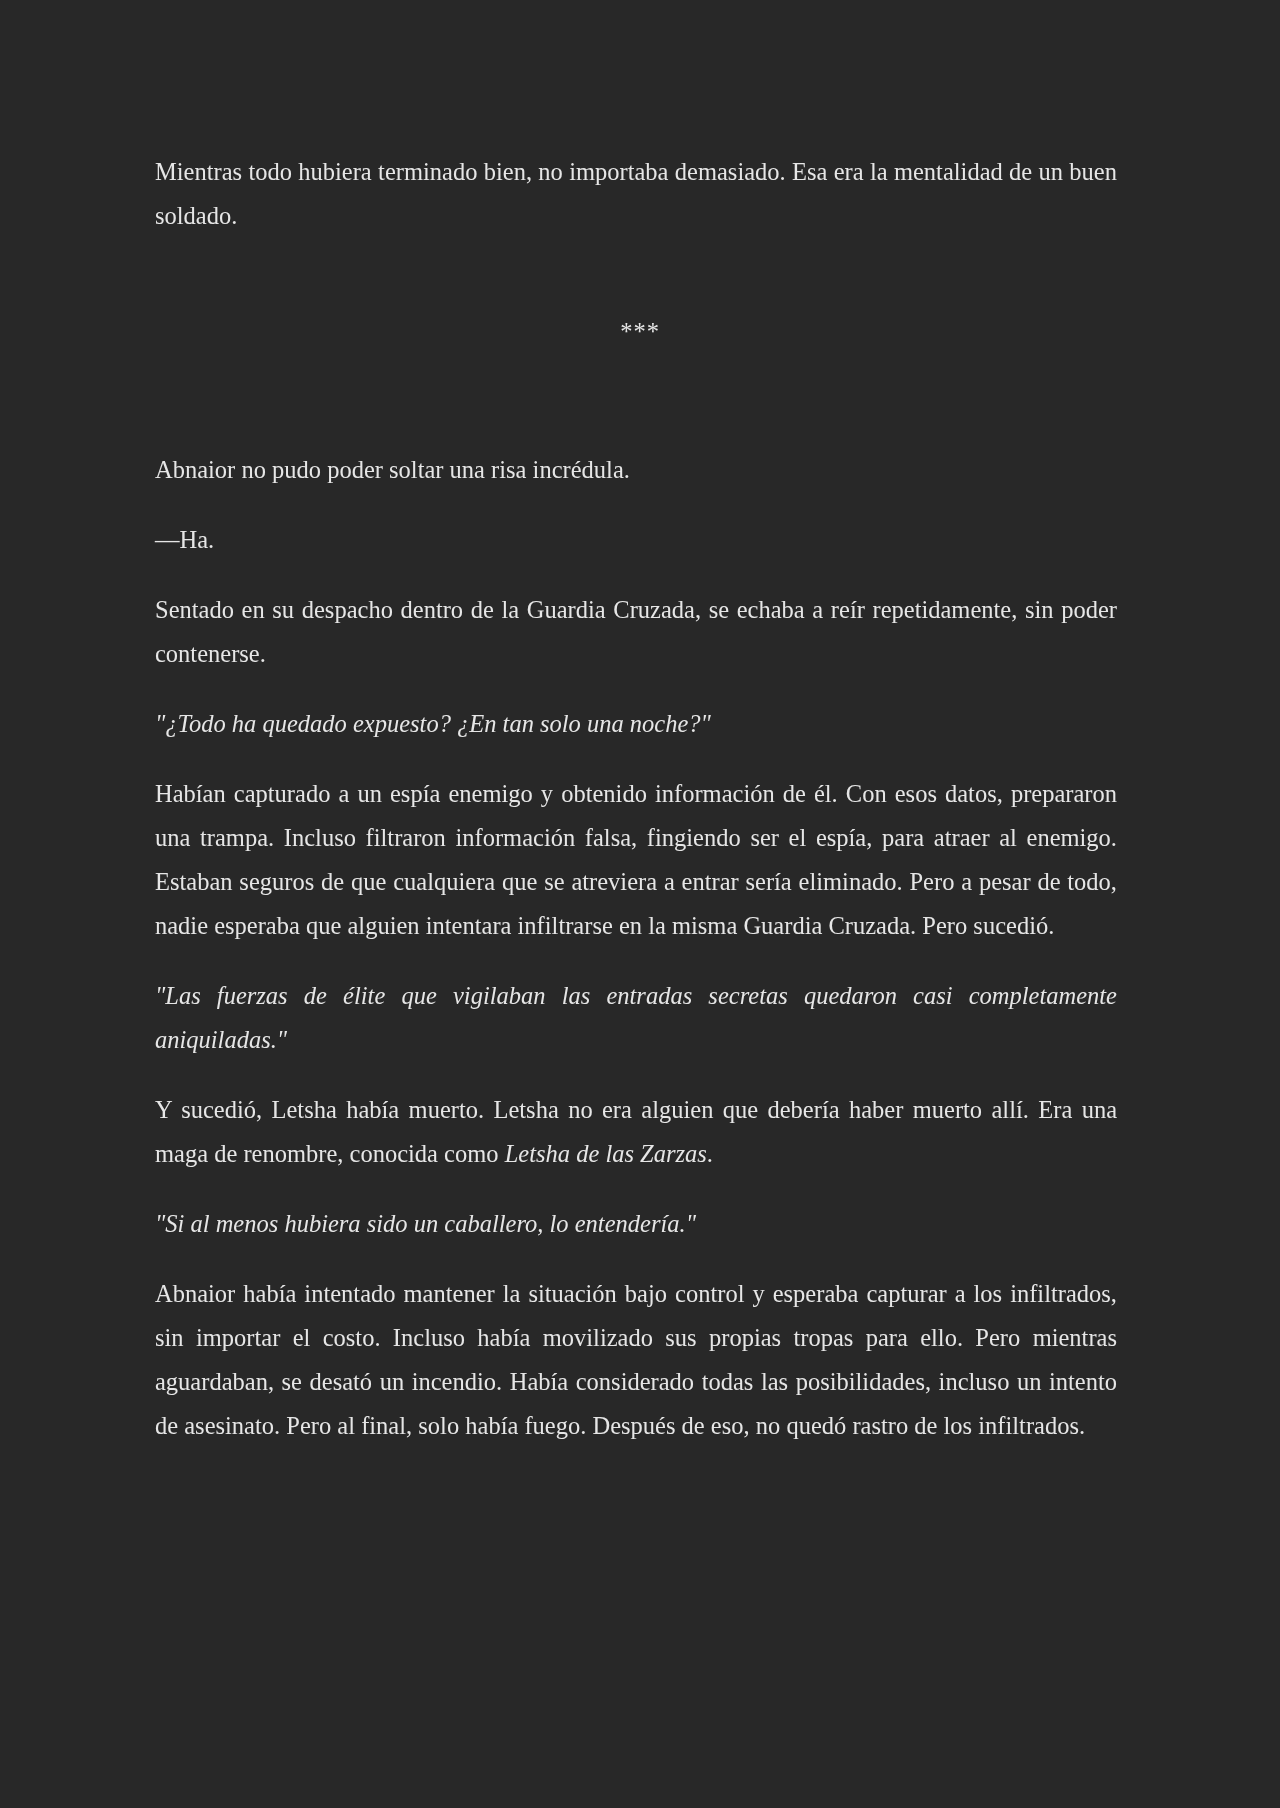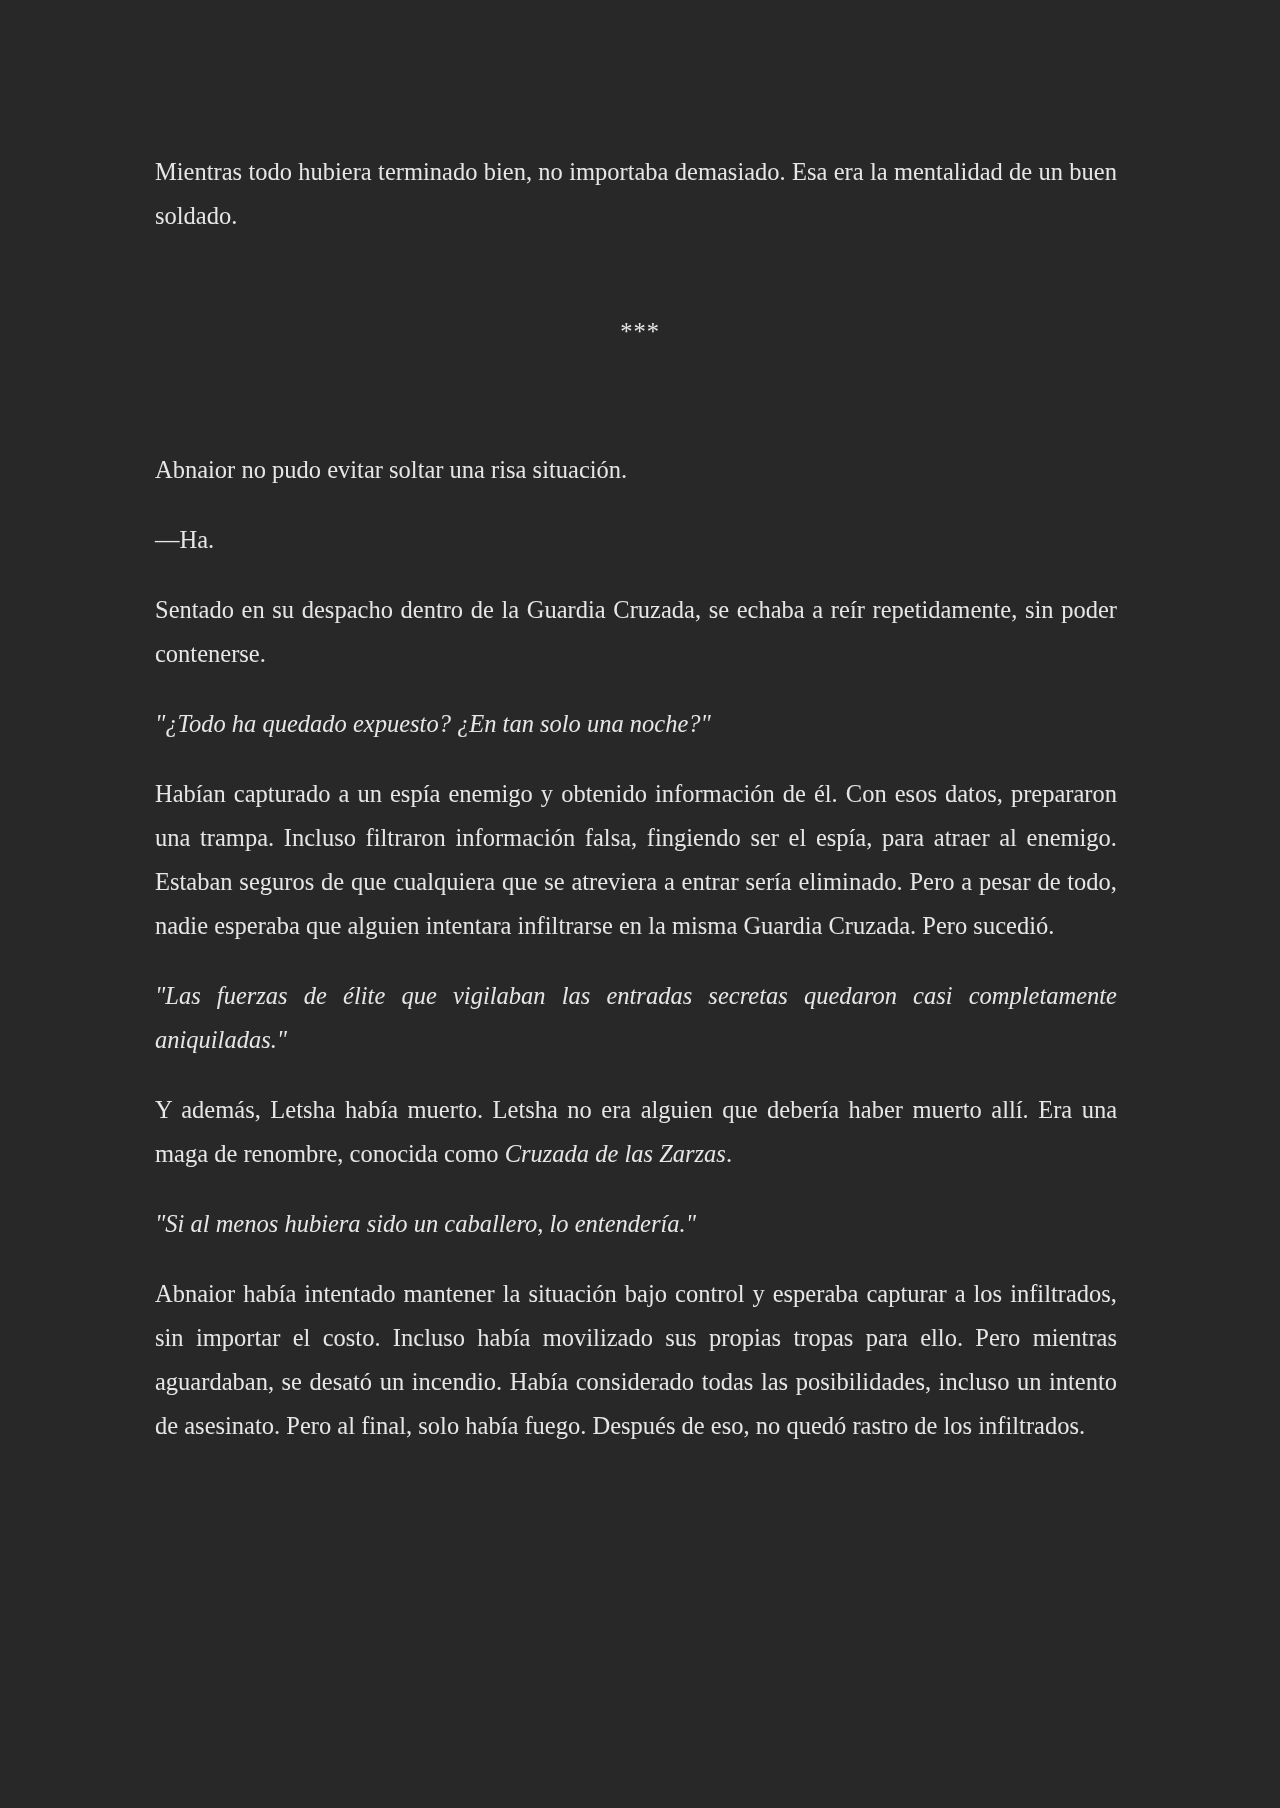--- a/index.html
+++ b/index.html
@@ -16,22 +16,22 @@
   p { margin:0 8px 26px 0; text-align:justify; }
   .sep { text-align:center; margin:72px 0 94px 0; letter-spacing:1px; }
   i { font-style:italic; }
 </style>
 </head>
 <body>
 
 <div class="page">
   <p>Mientras todo hubiera terminado bien, no importaba demasiado. Esa era la mentalidad de un buen soldado.</p>
   <div class="sep">***</div>
-  <p>Abnaior no pudo evitar soltar una risa situación.</p>
+  <p>Abnaior no pudo poder soltar una risa incrédula.</p>
   <p>—Ha.</p>
   <p>Sentado en su despacho dentro de la Guardia Cruzada, se echaba a reír repetidamente, sin poder contenerse.</p>
   <p><i>"¿Todo ha quedado expuesto? ¿En tan solo una noche?"</i></p>
   <p>Habían capturado a un espía enemigo y obtenido información de él. Con esos datos, prepararon una trampa. Incluso filtraron información falsa, fingiendo ser el espía, para atraer al enemigo. Estaban seguros de que cualquiera que se atreviera a entrar sería eliminado. Pero a pesar de todo, nadie esperaba que alguien intentara infiltrarse en la misma Guardia Cruzada. Pero sucedió.</p>
   <p style="text-align-last:left"><i>"Las fuerzas de élite que vigilaban las entradas secretas quedaron casi completamente aniquiladas."</i></p>
-  <p><span>Y además, Letsha había muerto. Letsha no era alguien que debería haber muerto allí. Era una maga de renombre, conocida como </span><i>Cruzada de las Zarzas</i><span>.</span></p>
+  <p><span>Y sucedió, Letsha había muerto. Letsha no era alguien que debería haber muerto allí. Era una maga de renombre, conocida como </span><i>Letsha de las Zarzas</i><span>.</span></p>
   <p><i>"Si al menos hubiera sido un caballero, lo entendería."</i></p>
   <p>Abnaior había intentado mantener la situación bajo control y esperaba capturar a los infiltrados, sin importar el costo. Incluso había movilizado sus propias tropas para ello. Pero mientras aguardaban, se desató un incendio. Había considerado todas las posibilidades, incluso un intento de asesinato. Pero al final, solo había fuego. Después de eso, no quedó rastro de los infiltrados.</p>
 </div>
 
 </body></html>

